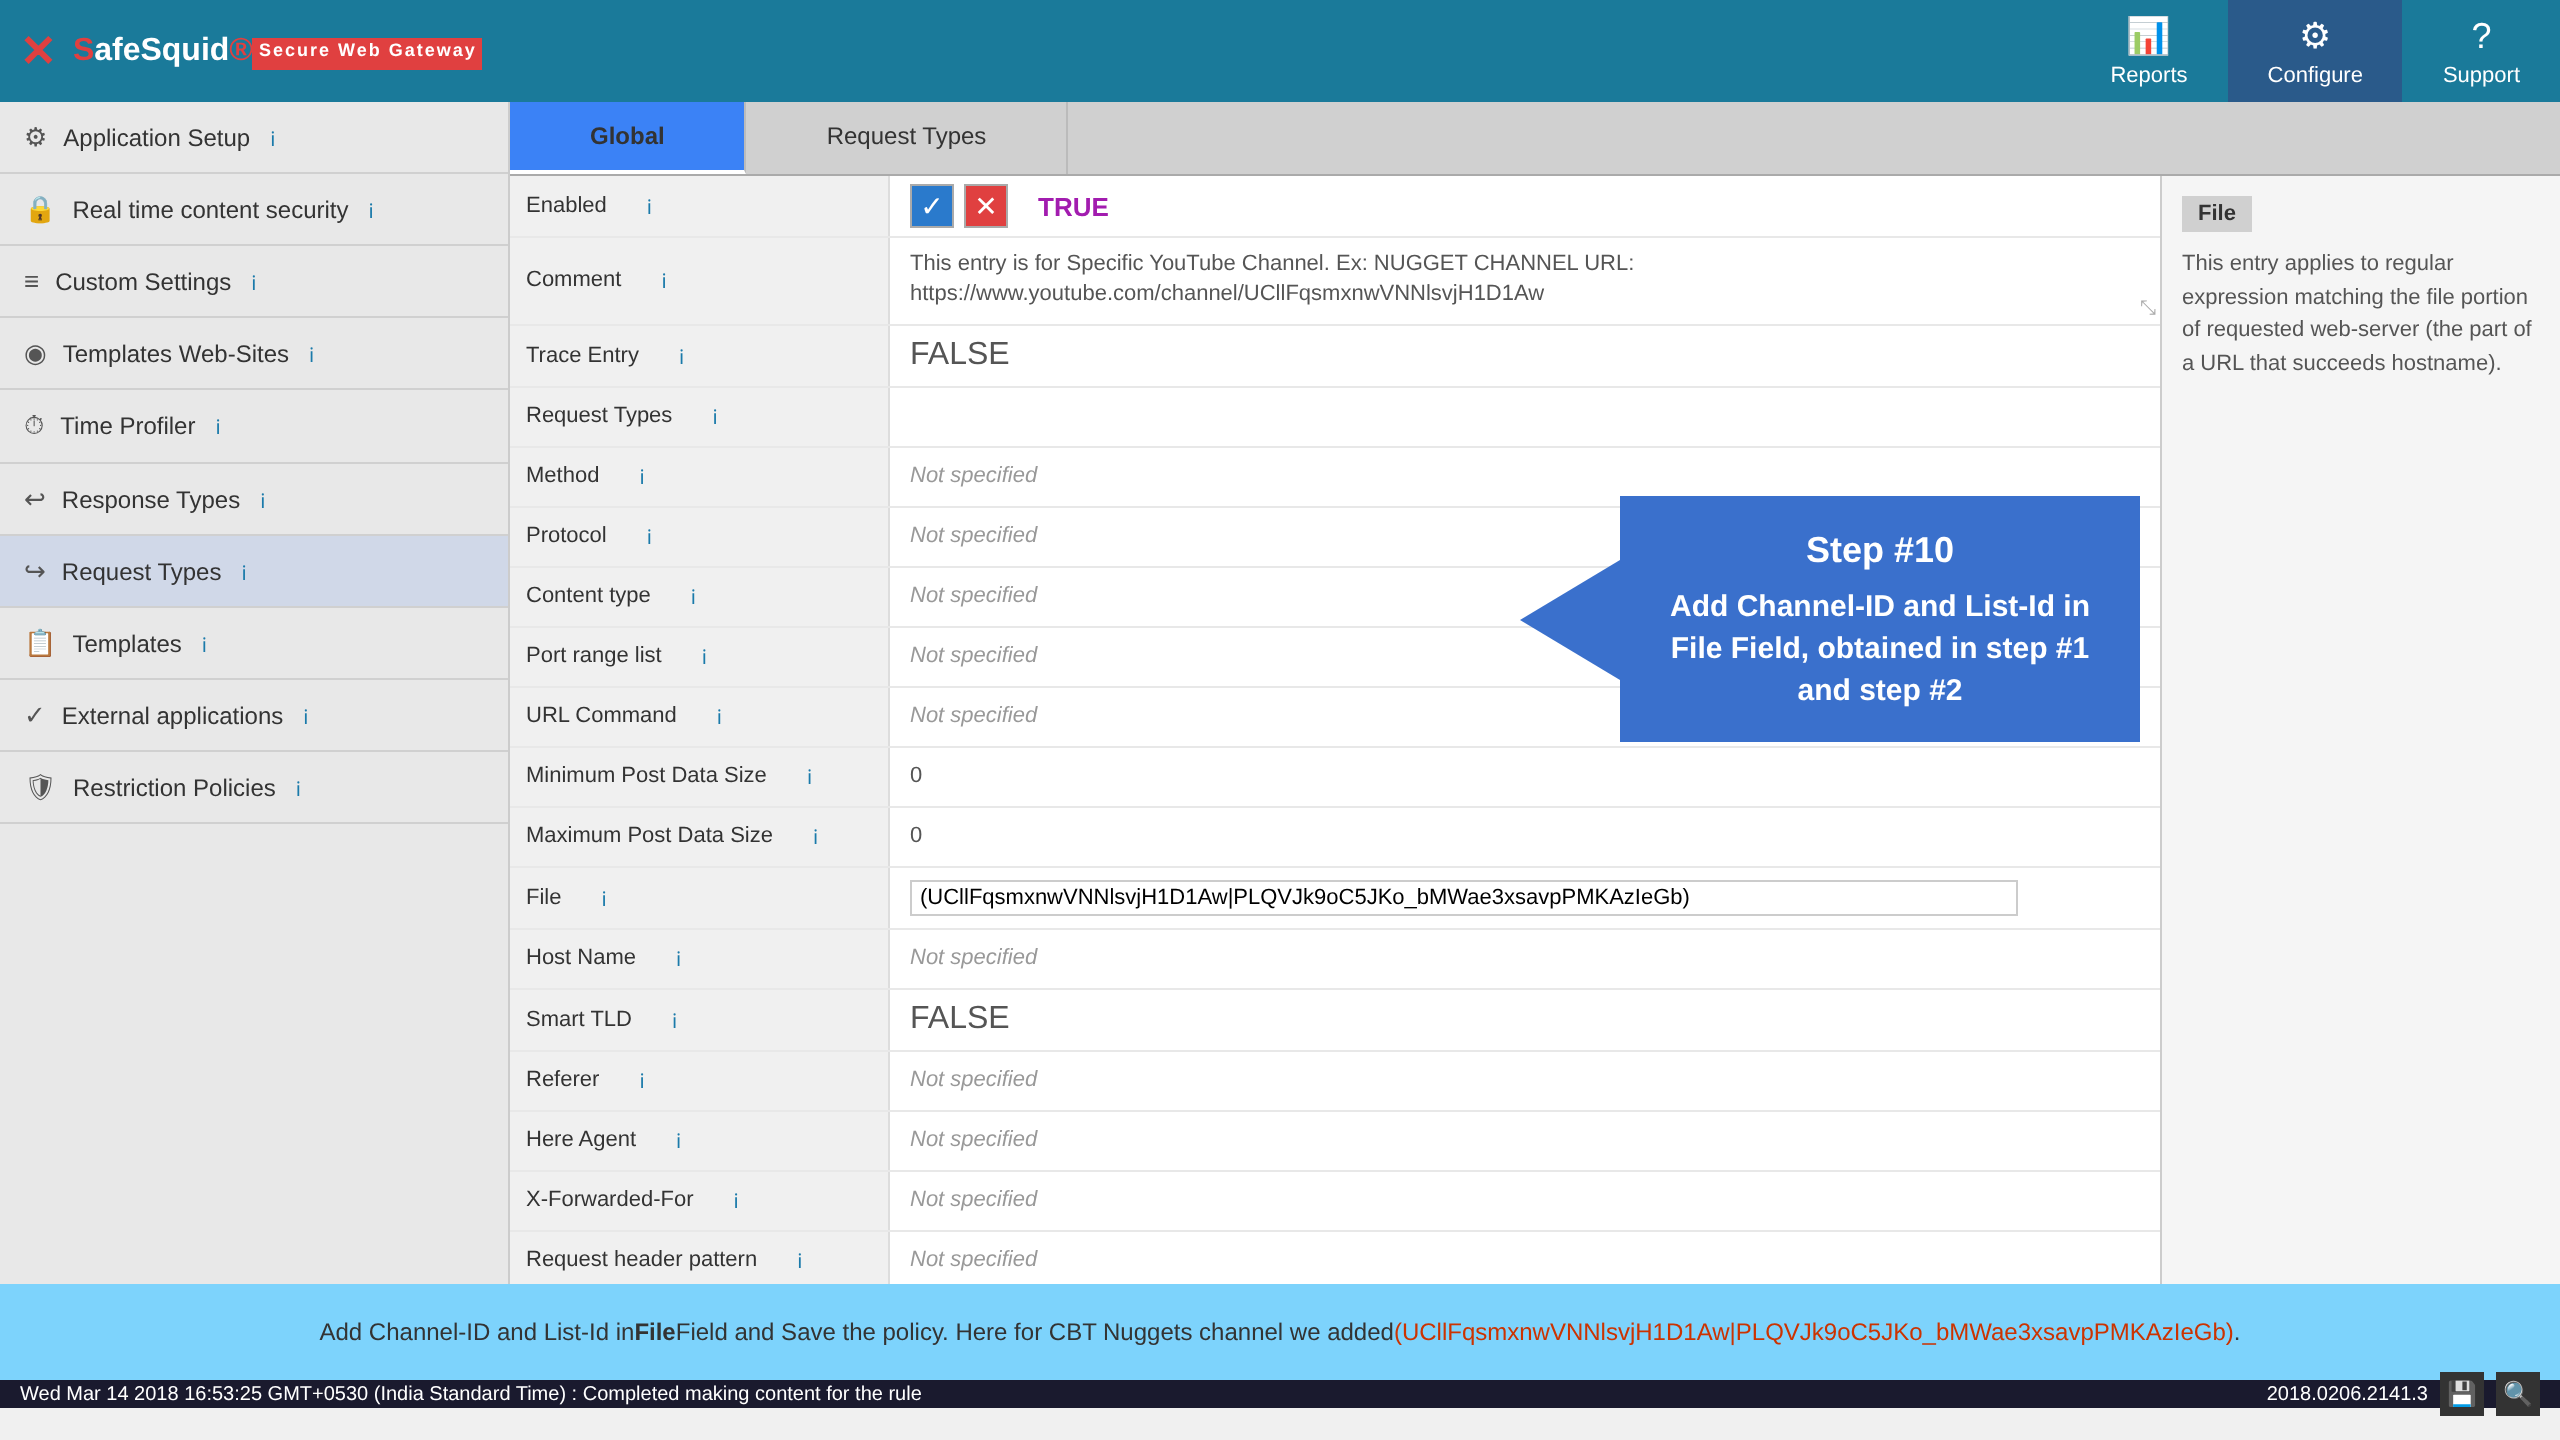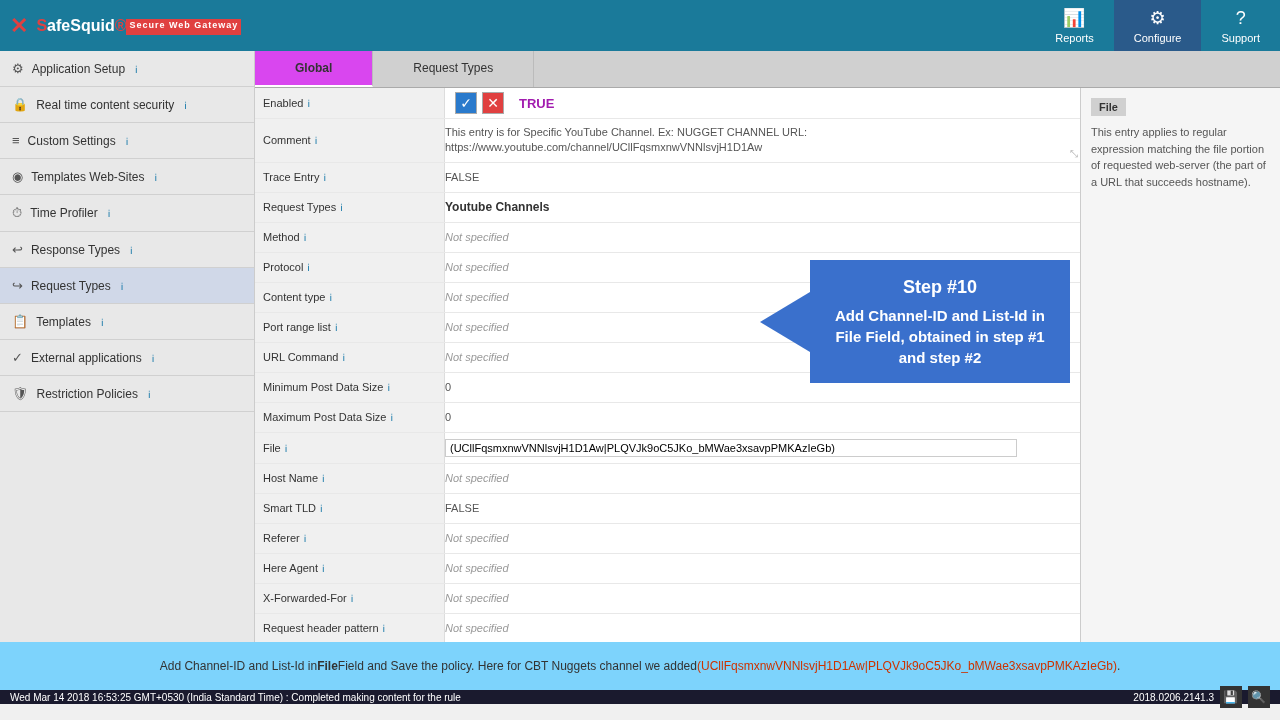--- a/index.html
+++ b/index.html
@@ -97,21 +97,21 @@
       border-bottom: 1px solid #aaa;
     }
     .tab {
       padding: 10px 40px;
       cursor: pointer;
       font-size: 12px;
       color: #333;
       border-right: 1px solid #bbb;
     }
     .tab.active {
-      background: #d946ef;
+      background: #3b82f6;
       border-bottom: 2px solid white;
       font-weight: bold;
     }
 
     
     .form-area {
       display: flex;
       flex: 1;
       overflow: hidden;
       position: relative;
@@ -143,33 +143,33 @@
     .form-label {
       width: 190px;
       min-width: 190px;
       background: #f0f0f0;
       padding: 6px 8px;
       font-size: 11px;
       color: #333;
       border-right: 1px solid #ddd;
       display: flex;
       align-items: center;
-      gap: 4px;
+      gap: 20px;
     }
     .form-label .help-icon { color: #1a7aaa; font-size: 10px; }
     .form-value {
       flex: 1;
-      padding: 6px 0;
+      padding: 6px 10px;
       font-size: 11px;
       color: #555;
       display: flex;
       align-items: center;
     }
     .form-value.enabled-true { color: #a21caf; font-weight: bold; font-size: 13px; }
-    .form-value.false-value { color: #555; font-size: 11px; }
+    .form-value.false-value { color: #555; font-size: 16px; }
     .form-value.not-specified { color: #999; font-style: italic; }
     .form-value.channel-value { color: #333; font-size: 12px; font-weight: bold; }
     .form-value input[type="text"] {
       border: 1px solid #ccc;
       padding: 3px 5px;
       width: 100%;
       font-size: 11px;
     }
     .toggle-btn {
       width: 22px; height: 22px;
@@ -188,21 +188,21 @@
       font-size: 11px;
       font-weight: bold;
       color: #333;
       display: inline-block;
     }
 
     
     .callout-wrapper {
       position: absolute;
       right: 210px;
-      top: 172px;
+      top: 160px;
       z-index: 10;
       display: flex;
       align-items: flex-end;
     }
     .callout-box {
       background: #3a70cc;
       color: white;
       padding: 15px 20px;
       font-size: 16px;
       font-weight: bold;
@@ -383,21 +383,20 @@
             <span class="help-icon">ℹ</span>
           </div>
           <div class="form-value false-value">FALSE</div>
         </div>
 
         <div class="form-row">
           <div class="form-label">
             <span>Request Types</span>
             <span class="help-icon">ℹ</span>
           </div>
-          <div class="form-value channel-value">Youtube Channels</div>
         </div>
 
         <div class="form-row">
           <div class="form-label">
             <span>Method</span>
             <span class="help-icon">ℹ</span>
           </div>
           <div class="form-value not-specified">Not specified</div>
         </div>
 

